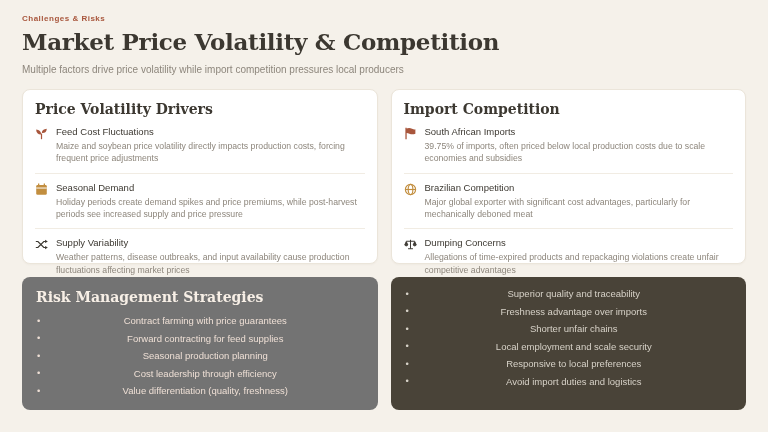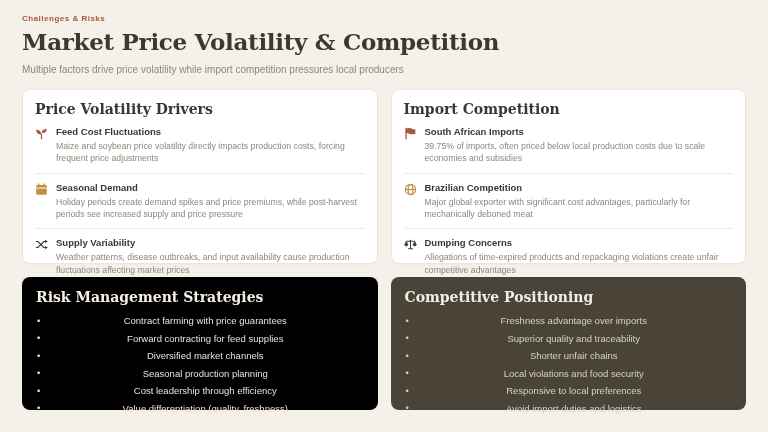--- a/index.html
+++ b/index.html
@@ -43,25 +43,25 @@
   .card-heading {
     font-family: "DejaVu Serif", serif;
     font-size: 14px; font-weight: bold;
     color: #3c3831; margin: 1px 0 9px 0;
   }
 
   .item { display: flex; gap: 8px; align-items: flex-start; }
   .item + .item { border-top: 1px solid #f1ece3; margin-top: 8px; padding-top: 8px; }
   .icon { width: 13px; height: 13px; flex: none; margin-top: 1px; }
   .icon svg { width: 13px; height: 13px; display: block; }
-  .item-title { font-size: 9.5px; font-weight: bold; color: #3c3831; margin-bottom: 3px; }
+  .item-title { font-size: 9.5px; font-weight: normal; color: #3c3831; margin-bottom: 3px; }
   .item-desc { font-size: 8.7px; color: #8d867c; line-height: 1.42; padding-right: 6px; }
 
   .card.solid { padding: 11px 14px; }
-  .card.terracotta { background: #000000; }
+  .card.terracotta { background: #737373; }
   .card.dark { background: #494338; }
   .card.solid .card-heading { margin-bottom: 10px; }
   .card.terracotta .card-heading { color: #f7efe6; }
   .card.dark .card-heading { color: #f2eee6; }
 
   .bullets { list-style: none; text-align: center; }
   .bullets li {
     position: relative;
     font-size: 9.5px;
     padding-left: 11px;
@@ -178,33 +178,31 @@
           <div class="item-desc">Allegations of time-expired products and repackaging violations create unfair competitive advantages</div>
         </div>
       </div>
     </section>
 
     <section class="card solid terracotta">
       <h2 class="card-heading">Risk Management Strategies</h2>
       <ul class="bullets">
         <li>Contract farming with price guarantees</li>
         <li>Forward contracting for feed supplies</li>
-        <li>Diversified market channels</li>
         <li>Seasonal production planning</li>
         <li>Cost leadership through efficiency</li>
         <li>Value differentiation (quality, freshness)</li>
       </ul>
     </section>
 
     <section class="card solid dark">
-      <h2 class="card-heading">Competitive Positioning</h2>
       <ul class="bullets">
+        <li>Superior quality and traceability</li>
         <li>Freshness advantage over imports</li>
-        <li>Superior quality and traceability</li>
         <li>Shorter unfair chains</li>
-        <li>Local violations and food security</li>
+        <li>Local employment and scale security</li>
         <li>Responsive to local preferences</li>
         <li>Avoid import duties and logistics</li>
       </ul>
     </section>
 
   </div>
 </div>
 
 </body></html>

